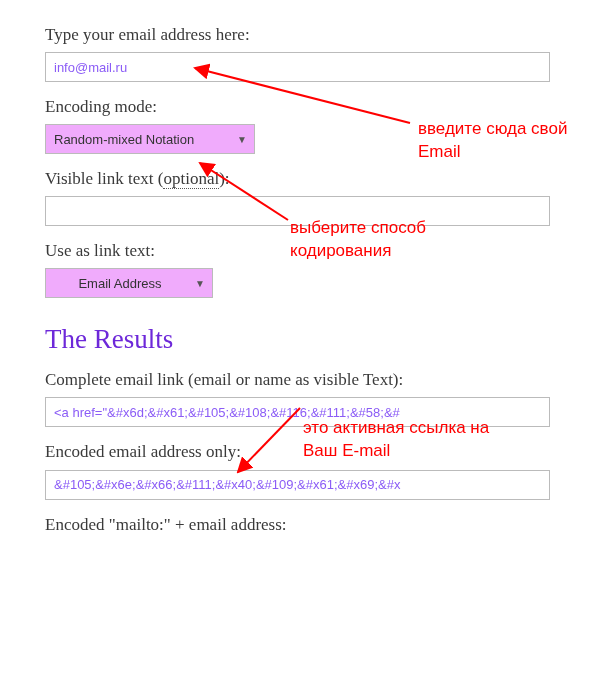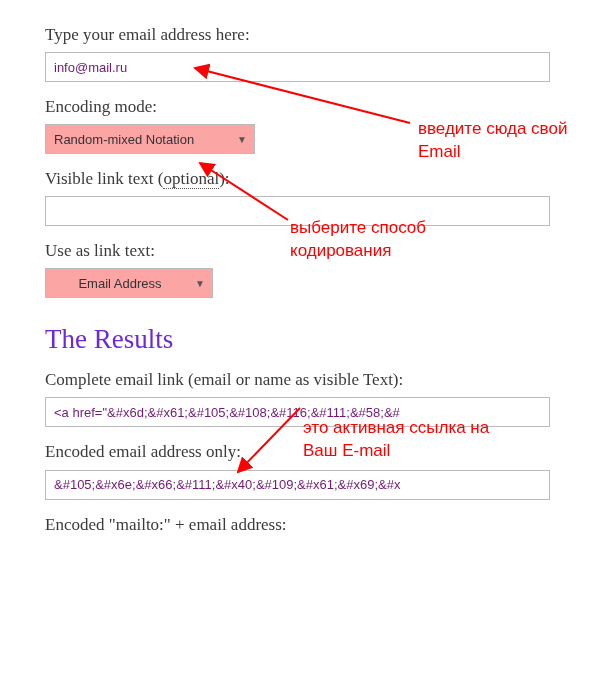--- a/index.html
+++ b/index.html
@@ -26,31 +26,31 @@
   .optional {
     border-bottom: 1px dotted #555;
   }
   input.text-input {
     width: 100%;
     height: 30px;
     border: 1px solid #bbb;
     padding: 4px 8px;
     font-family: Arial, sans-serif;
     font-size: 13px;
-    color: #701a75;
+    color: #8b5cf6;
     background: #fff;
   }
   select.sel {
     height: 30px;
     border: 1px solid #bbb;
     padding: 4px 26px 4px 8px;
     font-family: Arial, sans-serif;
     font-size: 13px;
     color: #333;
-    background: #fca5a5;
+    background: #f0abfc;
     appearance: none;
     -webkit-appearance: none;
     position: relative;
   }
   .select-wrap {
     position: relative;
     display: inline-block;
   }
   .select-caret {
     position: absolute;

